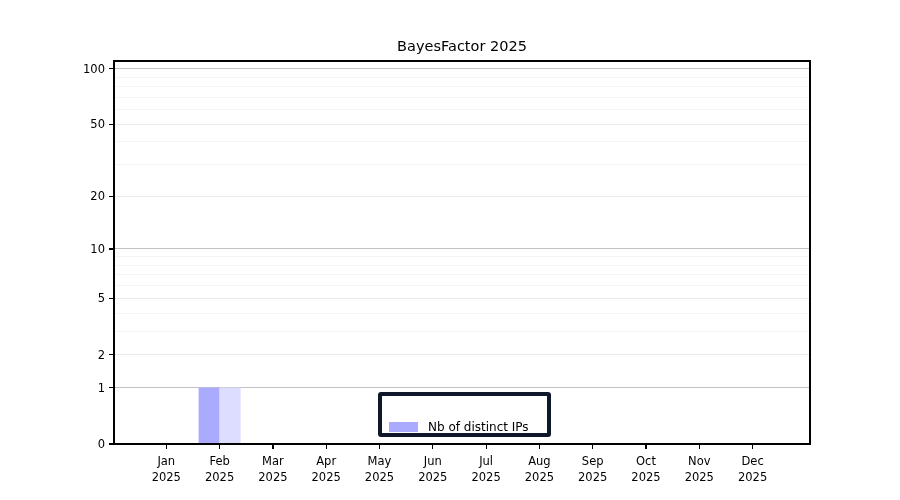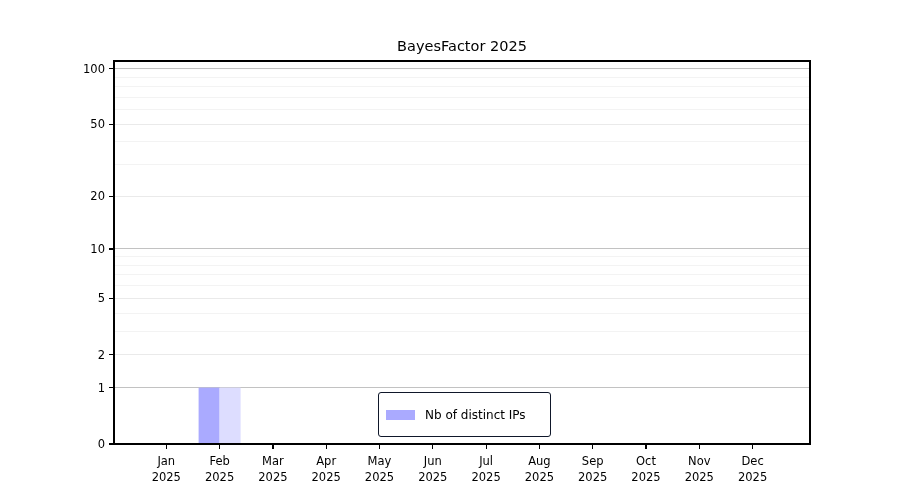--- a/index.html
+++ b/index.html
@@ -23,25 +23,25 @@
     font-size: 11.5px;
   }
   .legend {
     position: absolute;
     left: 378px;
     top: 392px;
     width: 173px;
     height: 45px;
     box-sizing: border-box;
     background: #ffffff;
-    border: 1px solid #0f172a;
+    border: 4px solid #0f172a;
     border-radius: 3px;
     display: flex;
     flex-direction: column;
-    justify-content: center;
+    justify-content: flex-end;
     gap: 4px;
     padding-left: 7px;
     z-index: 2;
   }
   .legend-row {
     display: flex;
     align-items: center;
     gap: 10px;
   }
   .legend-swatch {

